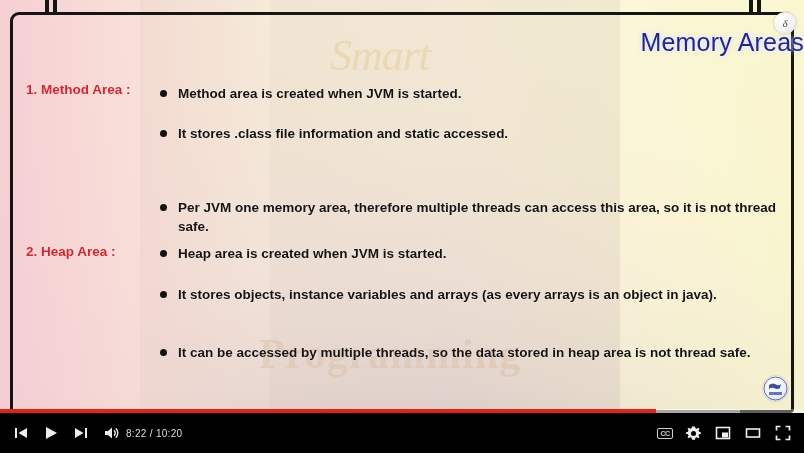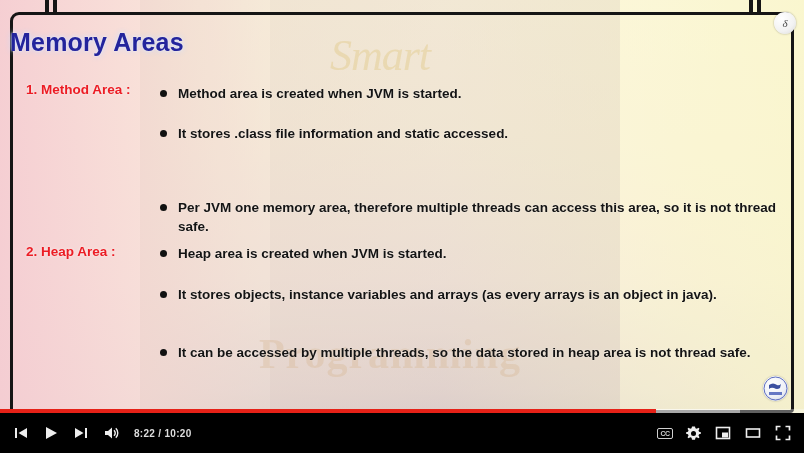--- a/index.html
+++ b/index.html
@@ -153,23 +153,23 @@
     text-align: center;
     line-height: 22px;
   }
 
   
   #slide-title {
     position: absolute;
     left: 0;
     right: 0;
     top: 28px;
-    text-align: left;
+    text-align: right;
     font-size: 25px;
-    font-weight: bold;
+    font-weight: normal;
     color: #23249c;
     text-shadow: 0 0 6px rgba(200,220,255,0.95), 0 0 2px rgba(255,255,255,0.9);
     letter-spacing: 0.2px;
     padding-left: 10px;
   }
 
   .section-label {
     position: absolute;
     left: 26px;
     width: 140px;
@@ -271,24 +271,22 @@
     height: 30px;
     display: flex;
     align-items: center;
     justify-content: center;
     cursor: pointer;
   }
   .ctrl svg { display: block; }
   #time-display {
     color: #ddd;
     font-size: 10px;
-    margin-left: 8px;
     white-space: nowrap;
     letter-spacing: 0.3px;
-    font-weight: bold;
   }
   #controls-spacer { flex: 1 1 auto; }
   #cc-button {
     width: 26px;
     height: 30px;
   }
   .cc-box {
     border: 1.5px solid #cfcfcf;
     border-radius: 2px;
     font-size: 7px;

